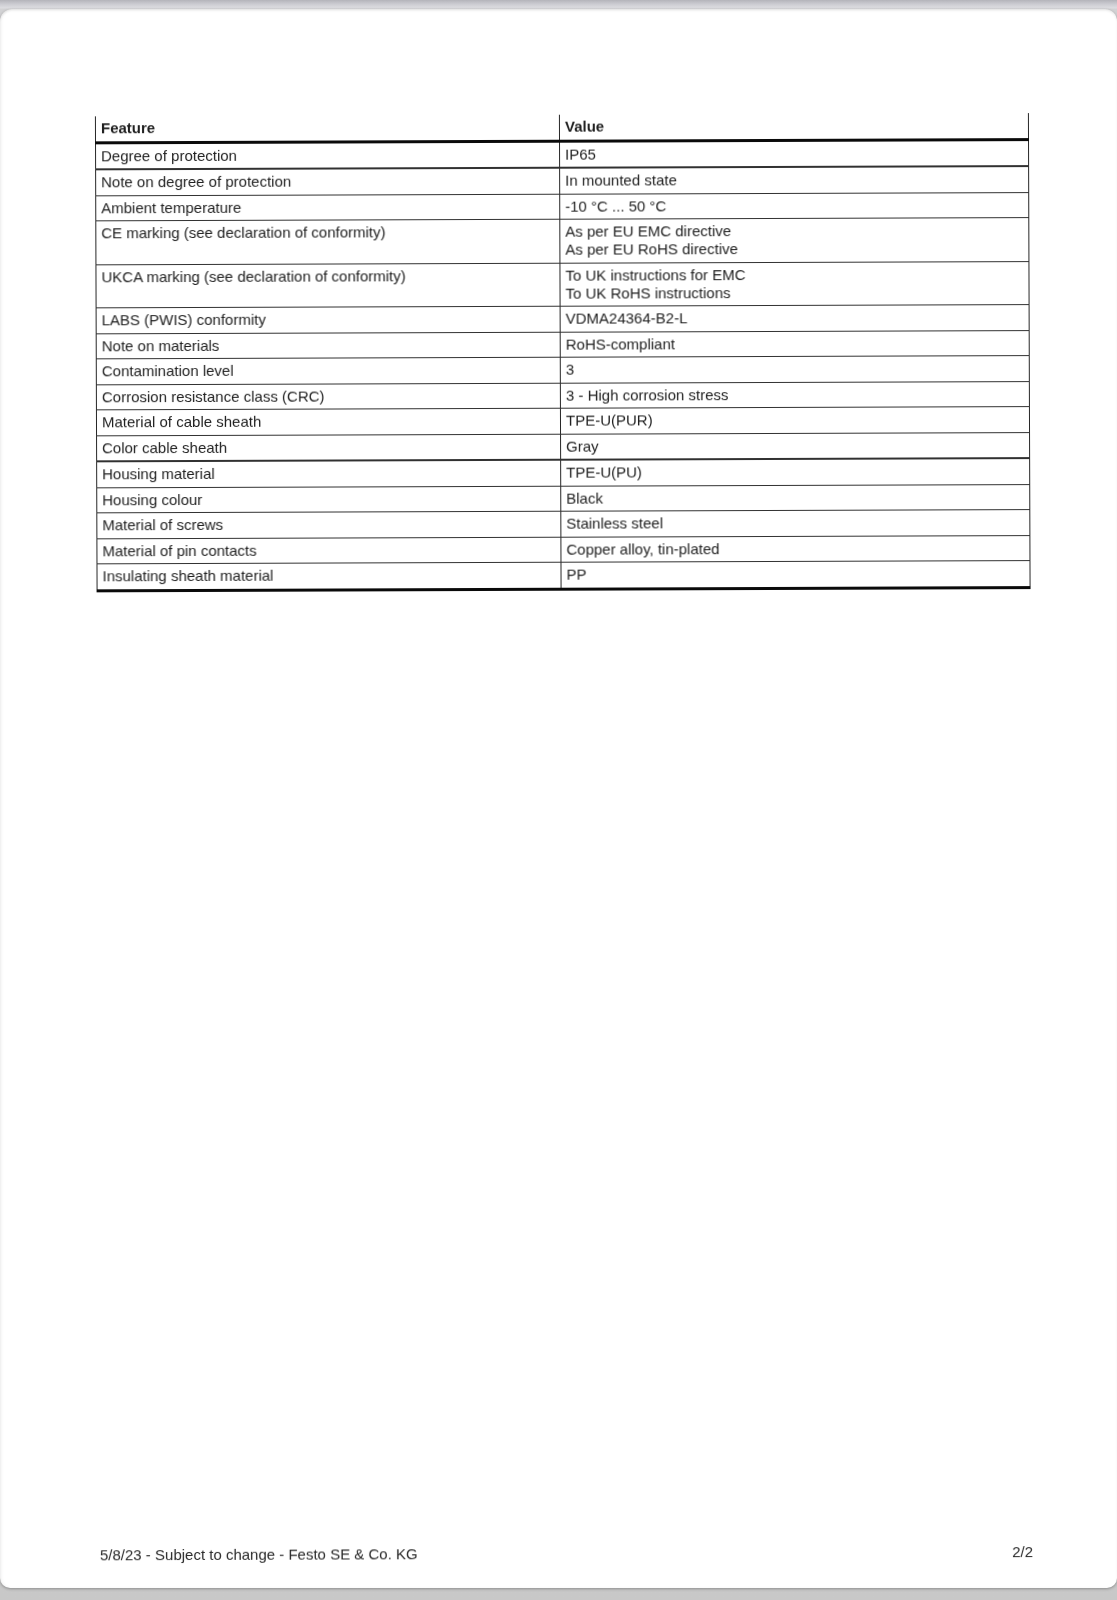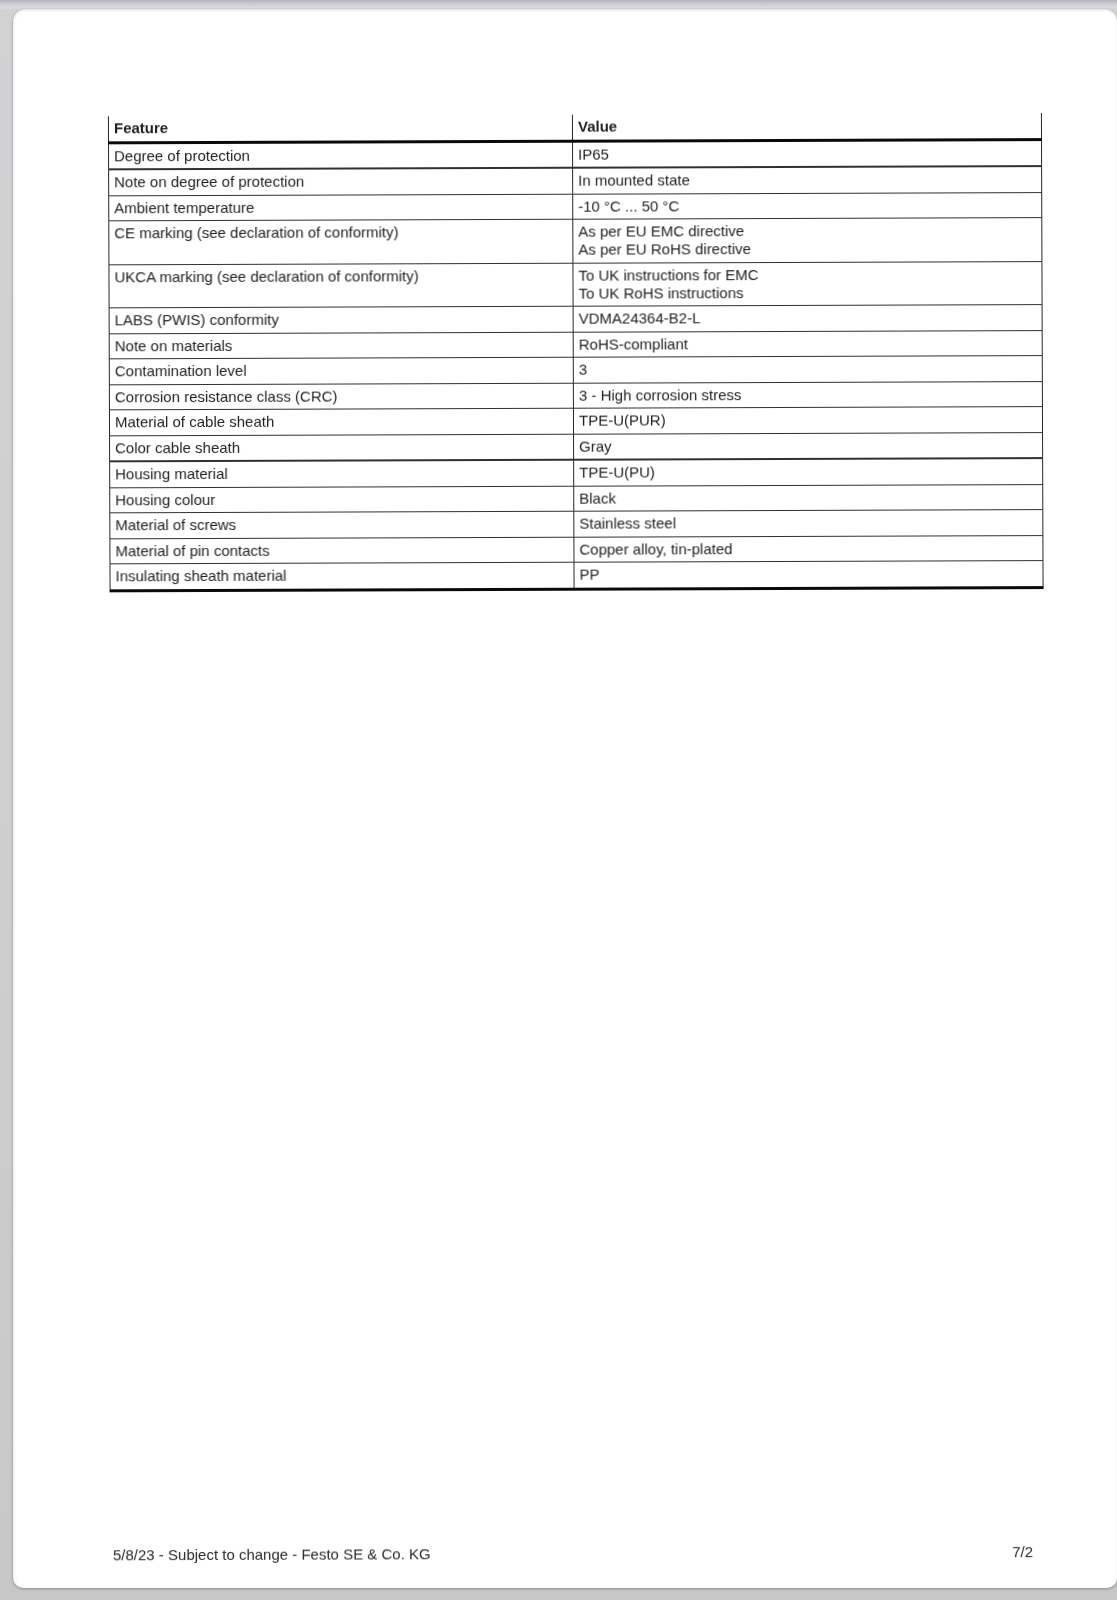--- a/index.html
+++ b/index.html
@@ -27,21 +27,20 @@
     left: 0;
     right: 0;
     top: 9px;
     bottom: 12px;
     background: #ffffff;
     border-radius: 12px 12px 10px 10px;
     box-shadow:
       0 1px 3px rgba(0,0,0,0.30),
       inset 2px 0 4px -2px rgba(0,0,0,0.10),
       inset 0 2px 3px -1px rgba(0,0,0,0.12);
-    margin-left: 13px;
   }
   
   .content {
     position: absolute;
     inset: 0;
     transform: rotate(-0.2deg);
     transform-origin: 480px 130px;
     filter: blur(0.28px);
     color: #1f1f1f;
   }
@@ -212,18 +211,18 @@
               <td>Insulating sheath material</td>
               <td>
                 <div>PP</div>
               </td>
             </tr>
           </tbody>
       </table>
 
       <div class="footer">
         <span>5/8/23 - Subject to change - Festo SE &amp; Co. KG</span>
-        <span>7/2</span>
+        <span>2/2</span>
       </div>
 
     </div>
   </div>
 </div>
 
 </body></html>

